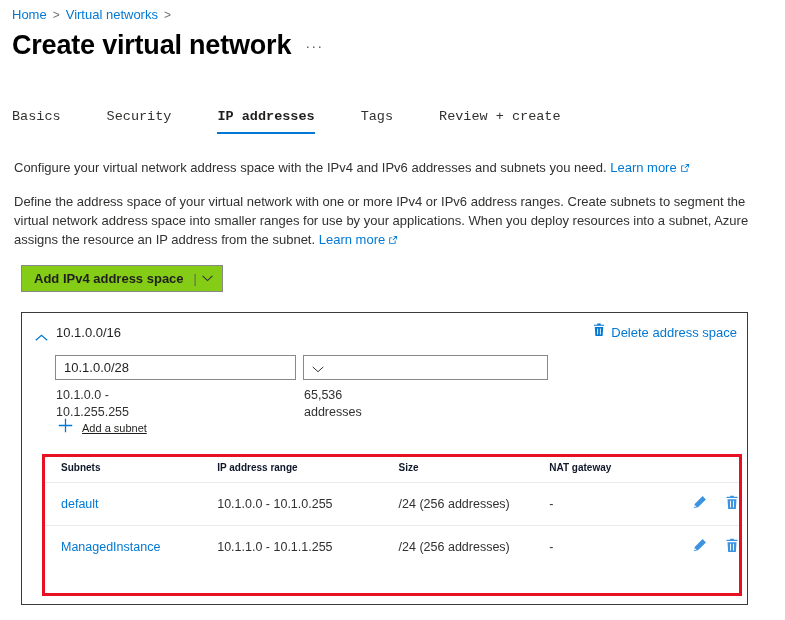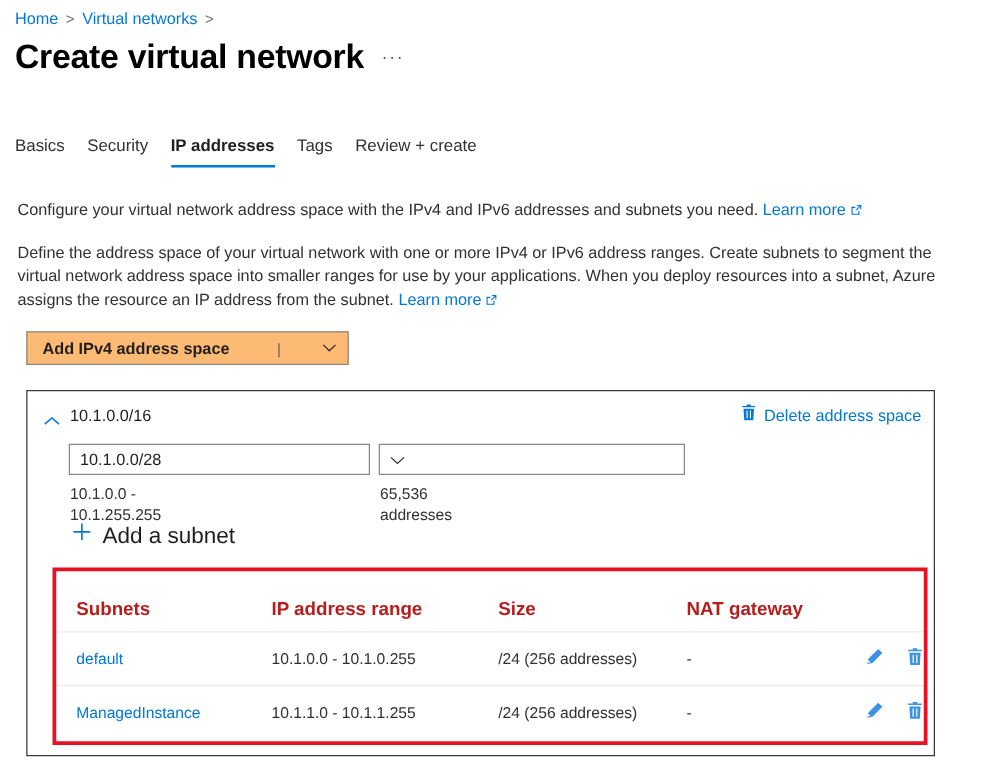--- a/index.html
+++ b/index.html
@@ -32,21 +32,21 @@
     color: #000000; letter-spacing: -0.2px;
   }
   .ellipsis-btn {
     color: #605e5c; font-size: 15px; line-height: 15px;
     padding-bottom: 9px; cursor: pointer; letter-spacing: 1px;
   }
 
   
   .tabs {
     position: absolute; left: 12px; top: 108px;
-    display: flex; align-items: flex-start; gap: 18px;
+    display: flex; align-items: flex-start; gap: 46px; font-family: Liberation Mono, monospace;
   }
   .tab {
     font-size: 13.5px; line-height: 18px; color: #323130;
     padding-bottom: 8px; cursor: pointer; position: relative;
     white-space: nowrap;
   }
   .tab.active { font-weight: 700; color: #201f1e; }
   .tab.active::after {
     content: ""; position: absolute; left: 0; right: 0; bottom: 0;
     height: 2px; background: #0078d4;
@@ -59,21 +59,21 @@
   }
   .desc-1 { top: 158px; width: 740px; }
   .desc-2 { top: 192px; width: 736px; }
   .learn-link { color: #0078d4; cursor: pointer; white-space: nowrap; }
   .ext-ico { display: inline-block; vertical-align: -1px; margin-left: 3px; }
 
   
   .split-btn {
     position: absolute; left: 21px; top: 265px;
     height: 27px; display: flex; align-items: stretch;
-    border: 1px solid #8a8886; background: #fdba74; cursor: pointer; gap: 28px;
+    border: 1px solid #8a8886; background: #84cc16; cursor: pointer;
   }
   .split-btn-main {
     display: flex; align-items: center; padding: 0 10px 0 12px;
     font-size: 13px; font-weight: 700; color: #201f1e; white-space: nowrap;
   }
   .split-btn-div {
     display: flex; align-items: center; color: #605e5c;
     font-size: 12px; padding-right: 2px;
   }
   .split-btn-chev {
@@ -123,30 +123,30 @@
     font-size: 12.5px; color: #323130; line-height: 17px;
   }
   .helper-left  { left: 34px; }
   .helper-right { left: 282px; }
 
   
   .add-subnet {
     position: absolute; left: 36px; top: 105px;
     display: flex; align-items: center; gap: 9px; cursor: pointer;
   }
-  .add-subnet-label { font-size: 18px; color: #201f1e; line-height: 18px; }
+  .add-subnet-label { font-size: 11px; color: #201f1e; line-height: 18px; text-decoration: underline; }
 
   
   .tbl {
     position: absolute; left: 22px; top: 145px;
     width: 699px; border-collapse: collapse;
   }
   .tbl th {
-    text-align: left; font-size: 15px; font-weight: 700;
-    color: #b91c1c; padding: 21px 0 9px 0;
+    text-align: left; font-size: 10px; font-weight: 700;
+    color: #0f172a; padding: 4px 0 9px 0;
     border-bottom: 1px solid #edebe9; white-space: nowrap;
   }
   .tbl td {
     font-size: 12.5px; color: #323130;
     padding: 12px 0 12px 0;
     border-bottom: 1px solid #edebe9; white-space: nowrap;
   }
   .tbl tr.last td { border-bottom: none; }
   .c-name    { width: 169px; padding-left: 17px !important; }
   .c-range   { width: 177px; margin-top: 26px; }

